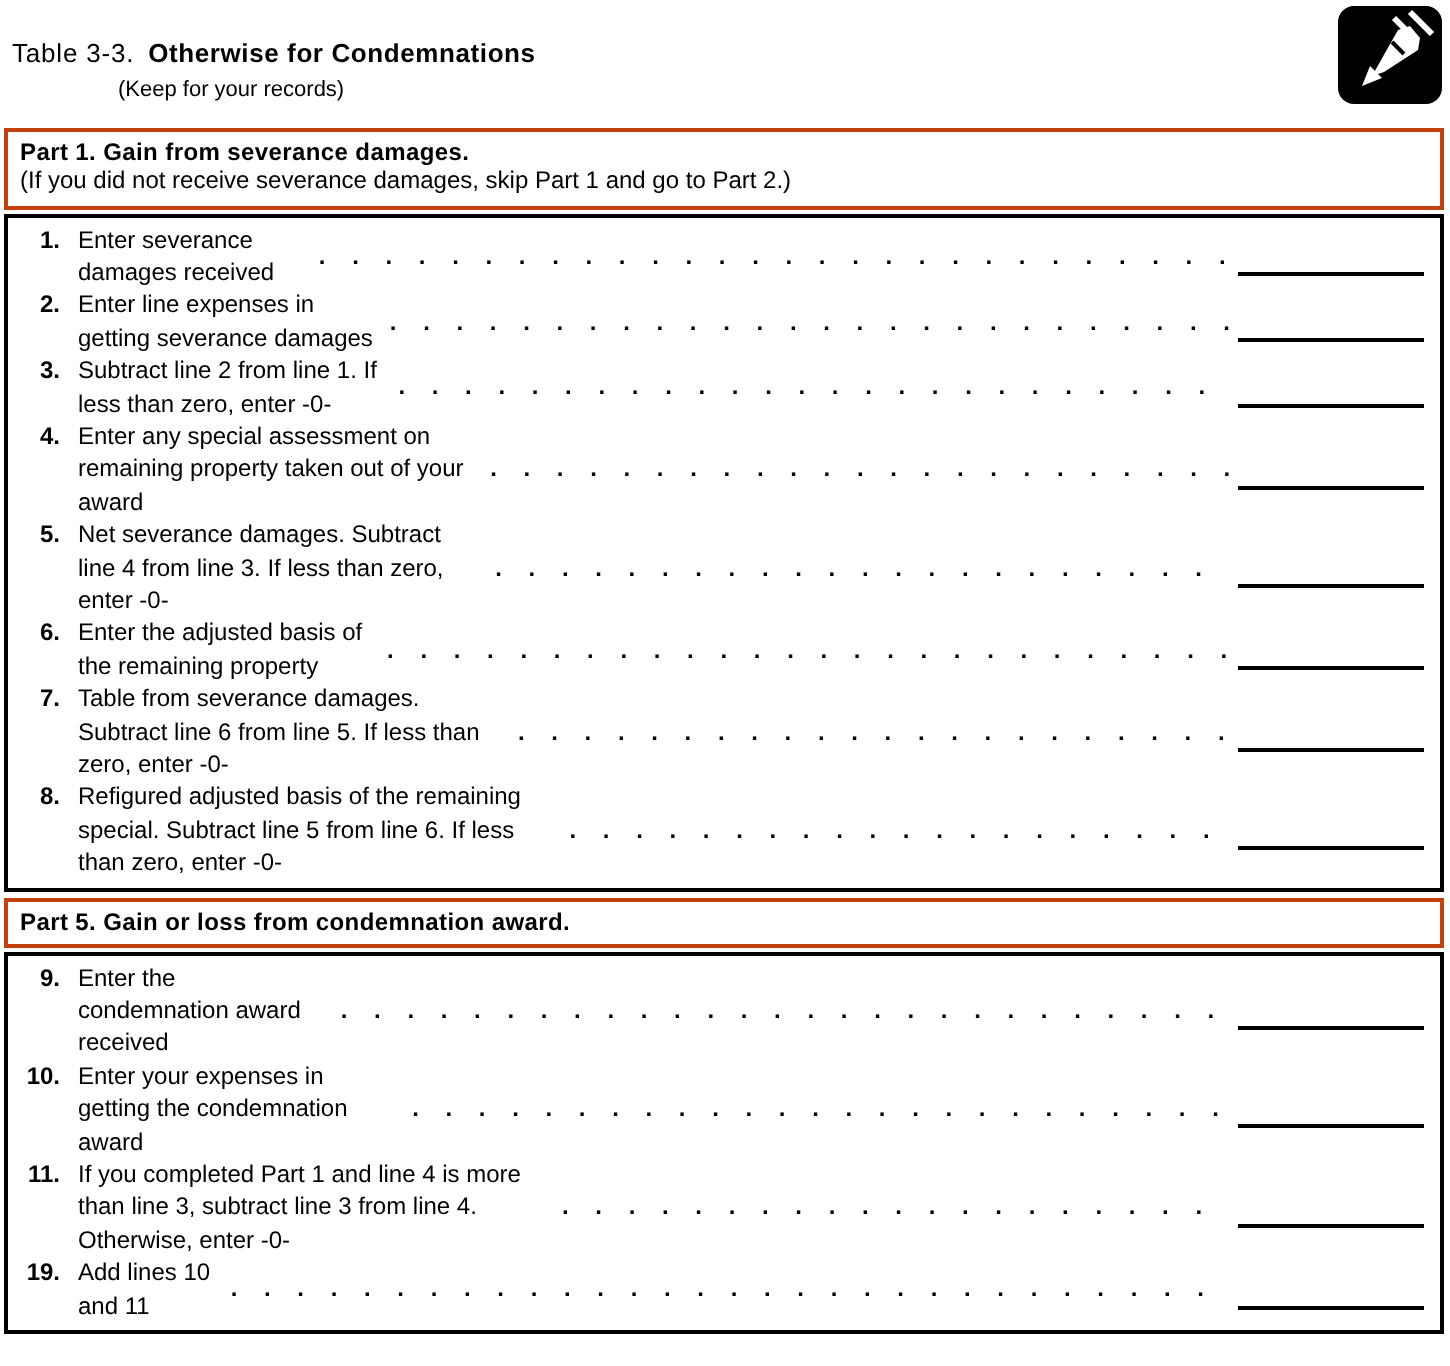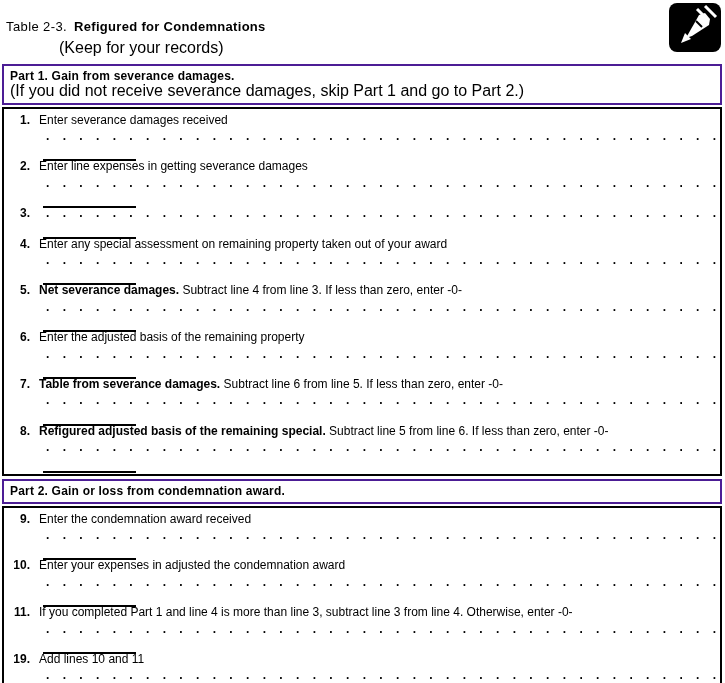--- a/index.html
+++ b/index.html
@@ -7,51 +7,51 @@
     width:725px;height:683px;overflow:hidden;box-sizing:border-box;
     font-family:"Liberation Sans","DejaVu Sans",sans-serif;color:#000;
     -webkit-font-smoothing:none;
   }
   .sheet{padding:0 3px 0 2px;}
   
   .doc-header{position:relative;height:61px;}
   .title-line{position:absolute;left:4px;top:19px;font-size:13px;white-space:nowrap;}
   .title-prefix{letter-spacing:.4px;}
   .title-main{font-weight:bold;margin-left:7px;letter-spacing:.3px;}
-  .title-sub{position:absolute;left:57px;top:39px;font-size:16px;}
+  .title-sub{position:absolute;left:57px;top:39px;font-size:11px;}
   .pencil-box{position:absolute;right:1px;top:3px;width:52px;height:49px;}
   
   .part{margin-top:3px;}
-  .part-header{border:2px solid #4c1d95;padding:3px 6px 4px;}
+  .part-header{border:2px solid #c2410c;padding:3px 6px 4px;}
   .part-title{font-weight:bold;font-size:12px;letter-spacing:.2px;}
-  .part-subtitle{font-size:16px;text-align:justify;line-height:15.5px;}
+  .part-subtitle{font-size:12px;text-align:justify;line-height:15.5px;}
   .part-body{border:2px solid #000;margin-top:2px;padding:3px 8px 4px 5px;}
   
   .row{display:flex;align-items:flex-start;font-size:12px;line-height:16.4px;}
   .num{flex:none;width:21px;text-align:right;font-weight:bold;margin-right:9px;}
   .rtext{flex:1;min-width:0;}
-  .line-flex{display:flex;align-items:flex-start;flex-direction:column;}
+  .line-flex{display:flex;align-items:center;}
   .segs{white-space:pre-wrap;}
   .leader{flex:1 1 auto;min-width:0;overflow:hidden;white-space:nowrap;margin-left:7px;}
   .leader::after{
     content:". . . . . . . . . . . . . . . . . . . . . . . . . . . . . . . . . . . . . . . . . . . . . .";
     letter-spacing:5px;font-weight:bold;
   }
   .answer{flex:none;width:93px;height:12px;border-bottom:2px solid #000;
           margin-left:4px;transform:translateY(3px);}
-  .seg-b{font-weight:bold;}
+  .seg-b{font-weight:normal;}
 </style>
 </head>
 <body>
 
 <div class="sheet">
 
   <div class="doc-header">
     <div class="title-line">
-      <span class="title-prefix">Table 2-3.</span><span class="title-main">Refigured for Condemnations</span>
+      <span class="title-prefix">Table 3-3.</span><span class="title-main">Otherwise for Condemnations</span>
     </div>
     <div class="title-sub">(Keep for your records)</div>
     <div class="pencil-box">
       <svg width="52" height="49" viewBox="0 0 52 49" aria-hidden="true">
         <rect x="0" y="0" width="52" height="49" rx="8" fill="#000"></rect>
         <line x1="28" y1="6" x2="39" y2="17" stroke="#fff" stroke-width="3"></line>
         <line x1="36" y1="3" x2="47" y2="14" stroke="#fff" stroke-width="3"></line>
         <polygon points="30,12 36,10 41,16 40,22 23,33 17,35" fill="#fff"></polygon>
         <polygon points="12,40 16,30 22,36" fill="#fff"></polygon>
         <line x1="27" y1="18" x2="33" y2="24" stroke="#000" stroke-width="2"></line>
@@ -83,20 +83,21 @@
                 <span class="segs"><span>Enter line expenses in getting severance damages</span></span>
                 <span class="leader"></span>
                 <span class="answer"></span>
               </div>
             </div>
           </div>
           <div class="row">
             <span class="num">3.</span>
             <div class="rtext">
               <div class="line-flex">
+                <span class="segs"><span>Subtract line 2 from line 1. If less than zero, enter -0-</span></span>
                 <span class="leader"></span>
                 <span class="answer"></span>
               </div>
             </div>
           </div>
           <div class="row">
             <span class="num">4.</span>
             <div class="rtext">
               <div class="line-flex">
                 <span class="segs"><span>Enter any special assessment on remaining property taken out of your award</span></span>
@@ -142,38 +143,38 @@
                 <span class="segs"><span class="seg-b ">Refigured adjusted basis of the remaining special.</span><span> Subtract line 5 from line 6. If less than zero, enter -0-</span></span>
                 <span class="leader"></span>
                 <span class="answer"></span>
               </div>
             </div>
           </div>
         </div>
       </section>
       <section class="part">
         <div class="part-header">
-          <div class="part-title">Part 2. Gain or loss from condemnation award.</div>
+          <div class="part-title">Part 5. Gain or loss from condemnation award.</div>
         </div>
         <div class="part-body">
           <div class="row">
             <span class="num">9.</span>
             <div class="rtext">
               <div class="line-flex">
                 <span class="segs"><span>Enter the condemnation award received</span></span>
                 <span class="leader"></span>
                 <span class="answer"></span>
               </div>
             </div>
           </div>
           <div class="row">
             <span class="num">10.</span>
             <div class="rtext">
               <div class="line-flex">
-                <span class="segs"><span>Enter your expenses in adjusted the condemnation award</span></span>
+                <span class="segs"><span>Enter your expenses in getting the condemnation award</span></span>
                 <span class="leader"></span>
                 <span class="answer"></span>
               </div>
             </div>
           </div>
           <div class="row">
             <span class="num">11.</span>
             <div class="rtext">
               <div class="line-flex">
                 <span class="segs"><span>If you completed Part 1 and line 4 is more than line 3, subtract line 3 from line 4. Otherwise, enter -0-</span></span>

